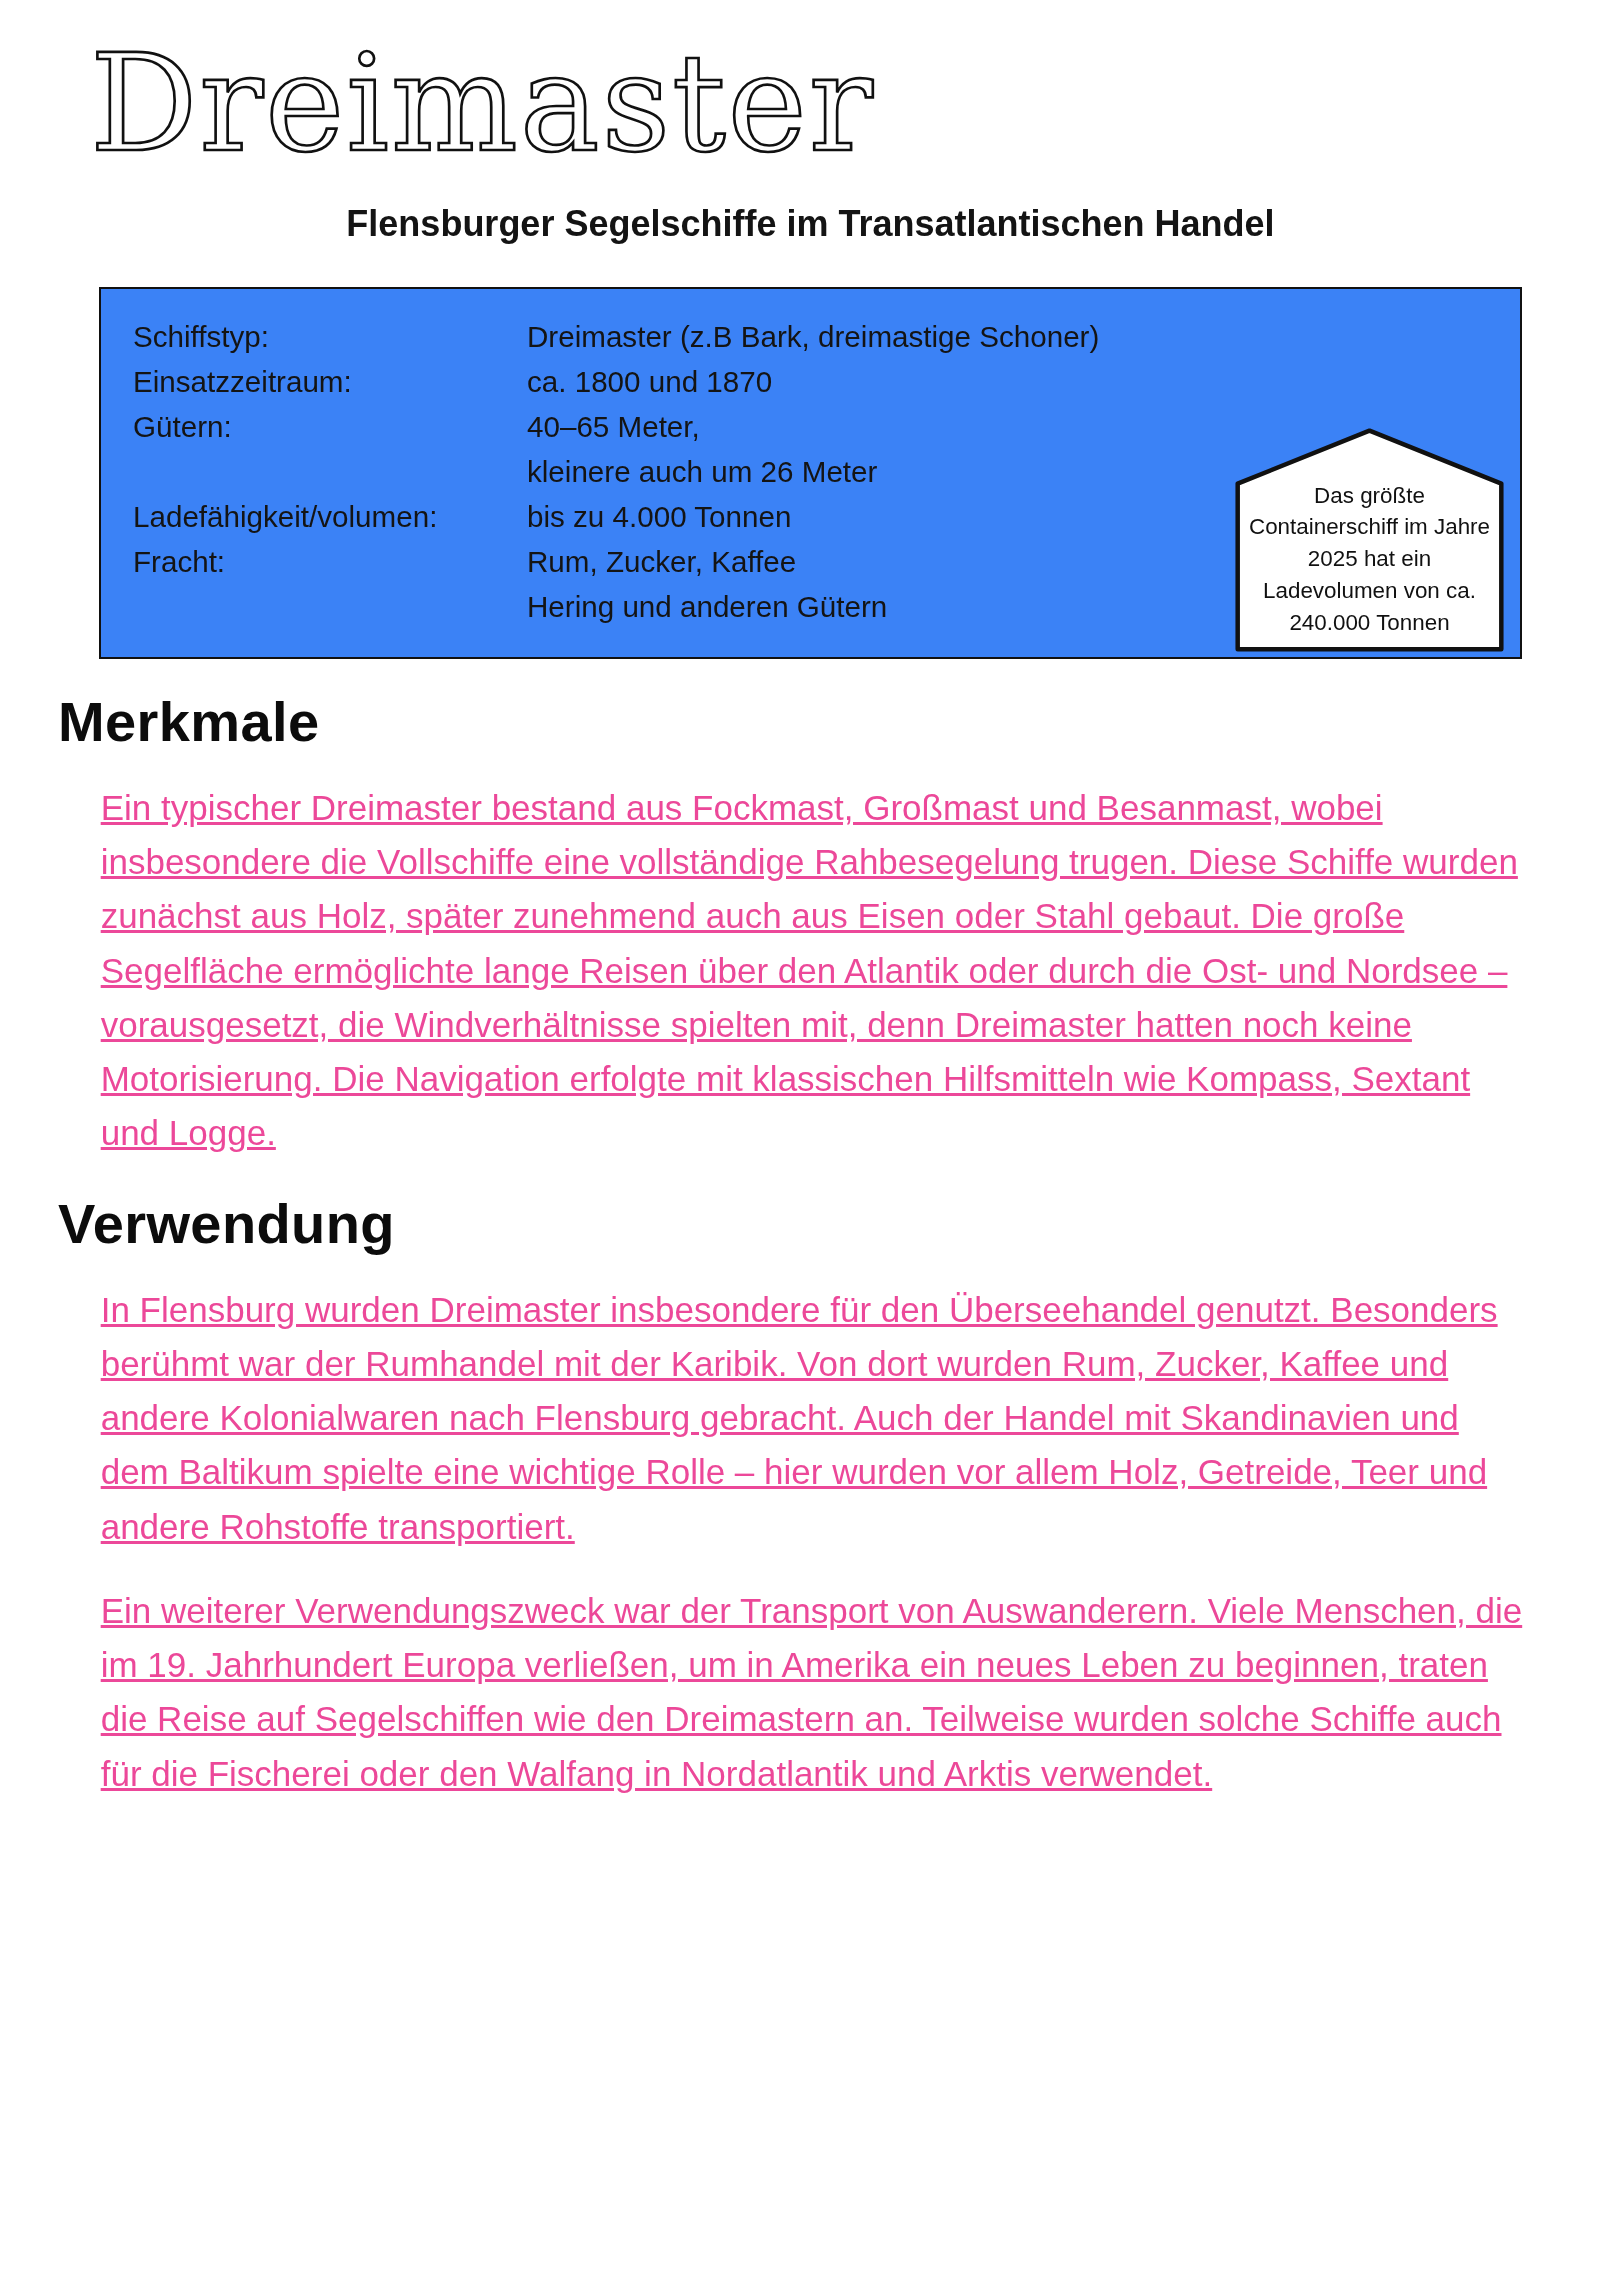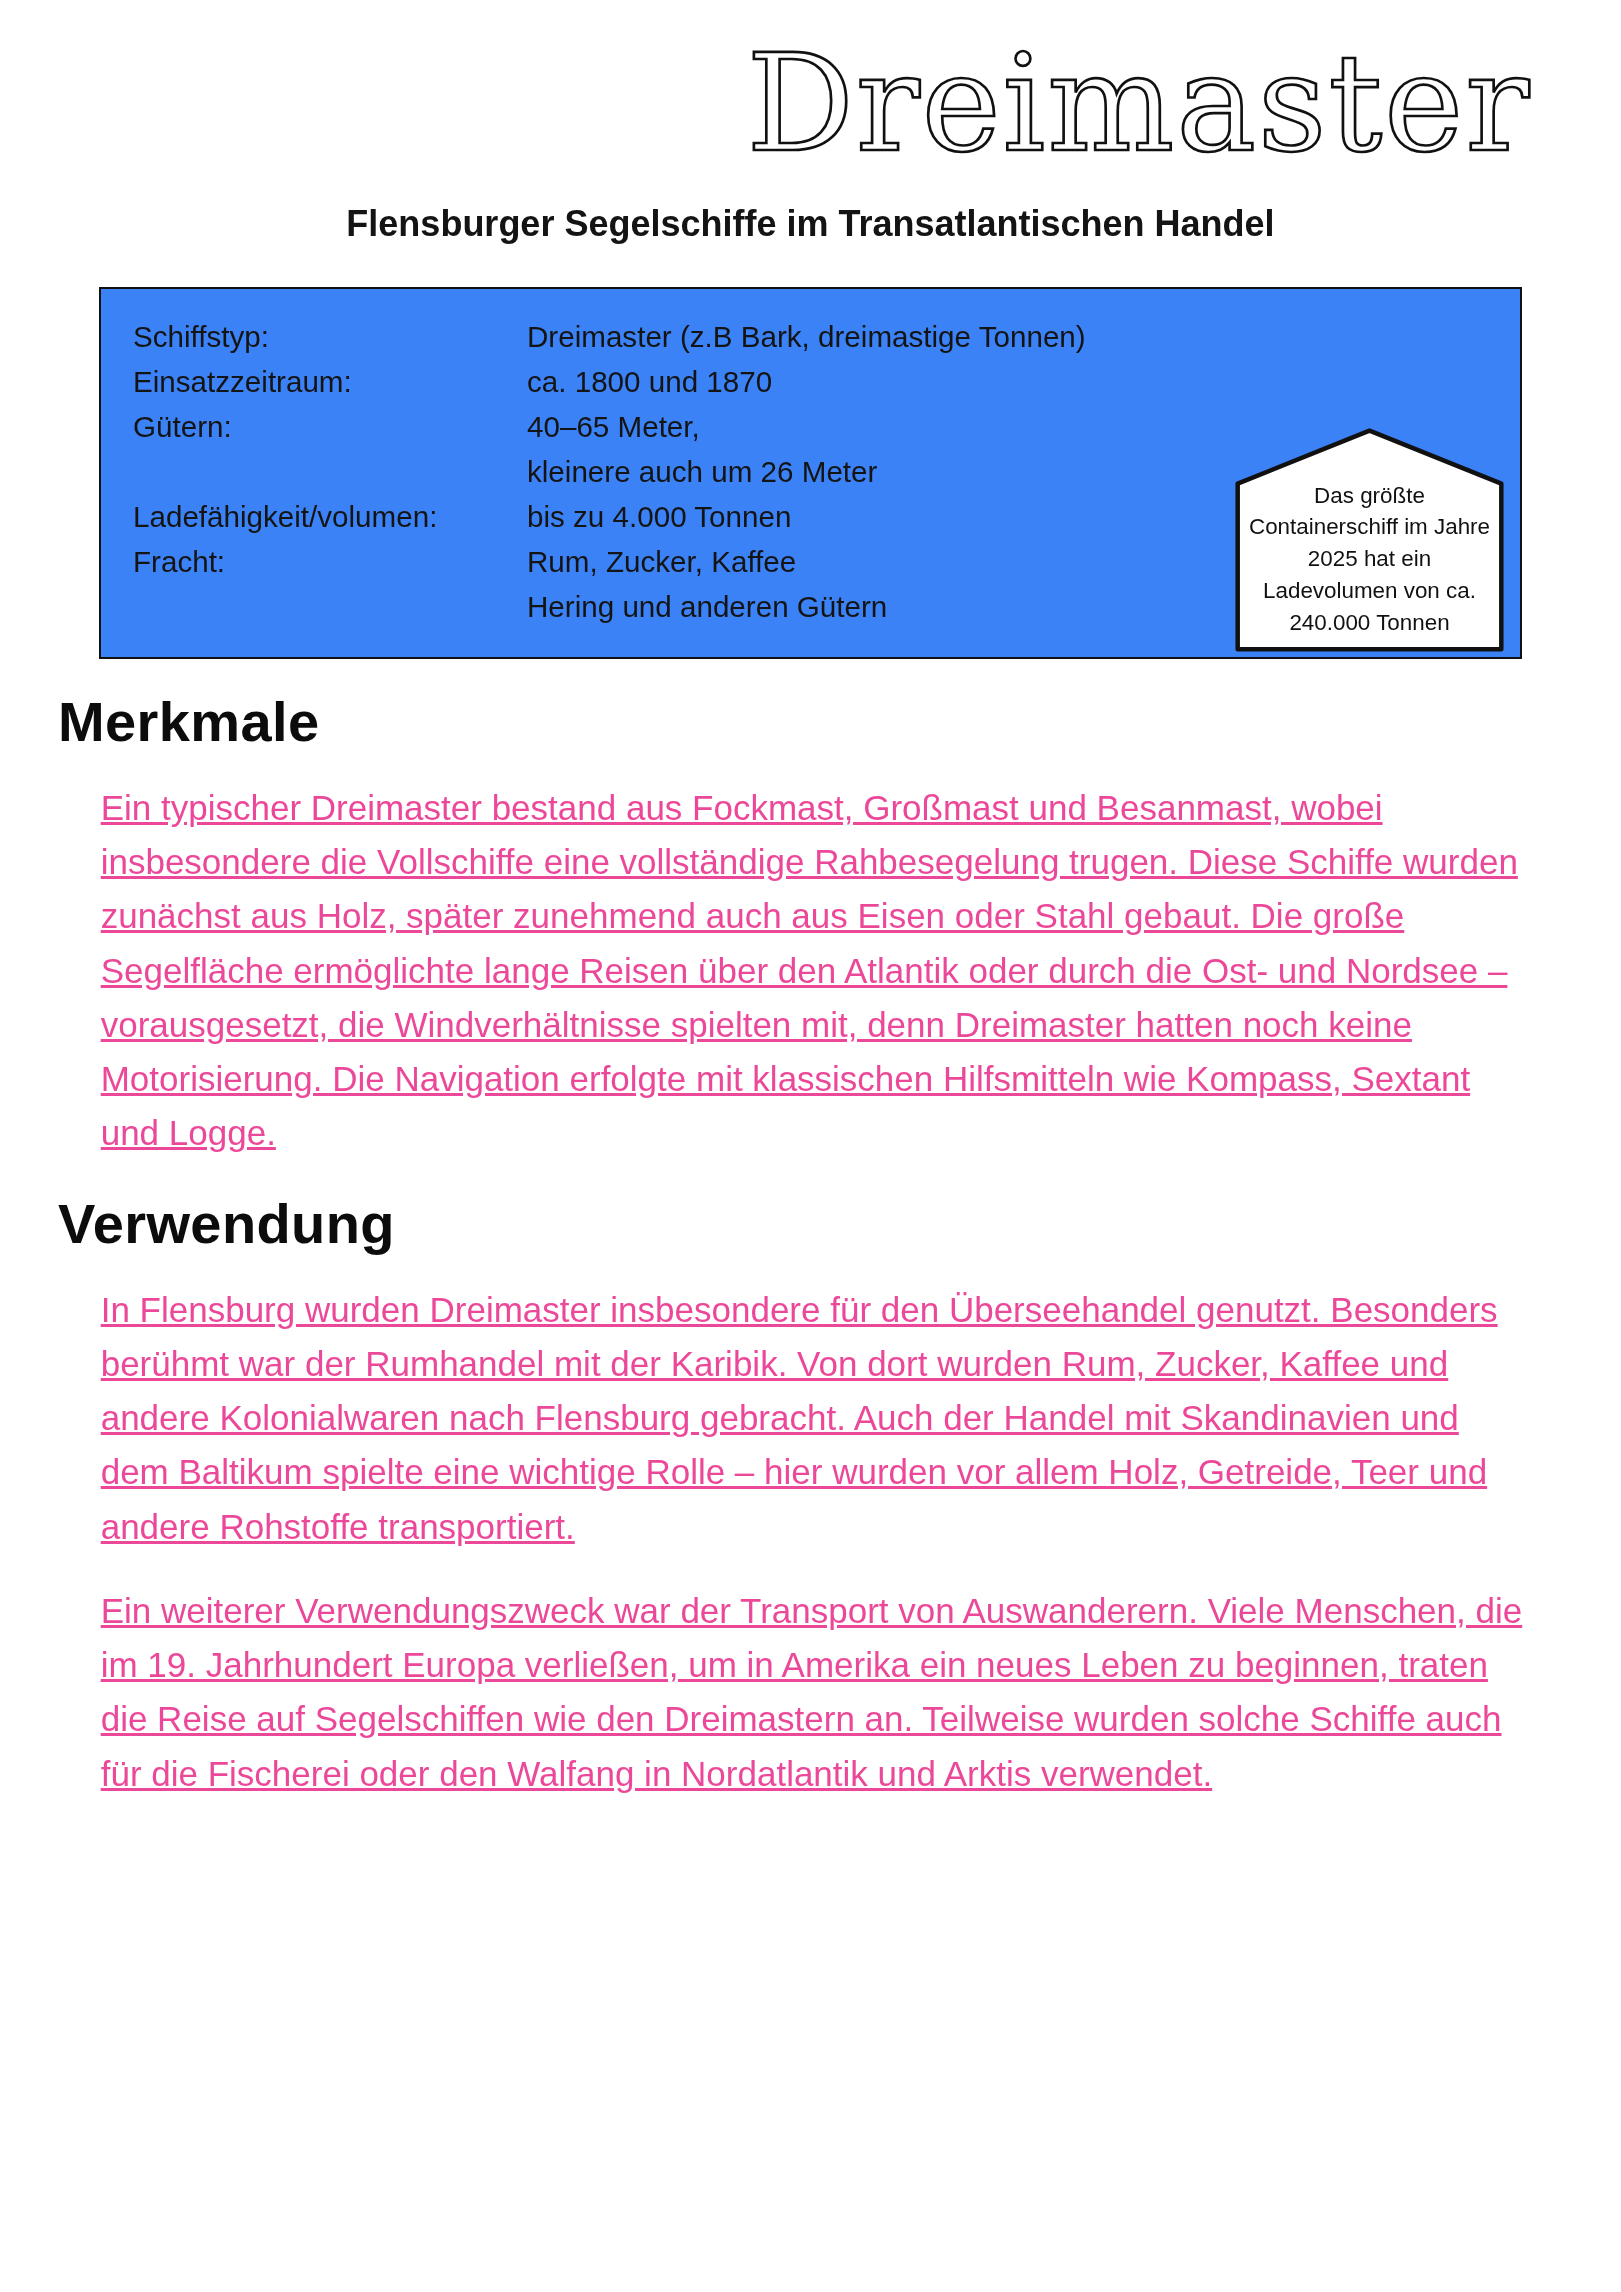--- a/index.html
+++ b/index.html
@@ -19,21 +19,21 @@
   .page {
     position: relative;
     width: 1621px;
     height: 2293px;
     box-sizing: border-box;
     padding: 0 90px;
   }
 
   
   .title-wrap {
-    text-align: right;
+    text-align: left;
     padding-top: 34px;
   }
   .doc-title {
     font-family: "DejaVu Serif", serif;
     font-size: 134px;
     line-height: 1.05;
     font-weight: 400;
     letter-spacing: 1.8px;
     color: #ffffff;
     -webkit-text-stroke: 2.7px #111111;
@@ -149,21 +149,21 @@
   </div>
 
   <div class="subtitle">Flensburger Segelschiffe im Transatlantischen Handel</div>
 
   <div class="info-box">
     <table class="info-table">
       <tbody>
         <tr>
           <td class="label">Schiffstyp:</td>
           <td class="value">
-            <span>Dreimaster (z.B Bark, dreimastige Tonnen)</span>
+            <span>Dreimaster (z.B Bark, dreimastige Schoner)</span>
           </td>
         </tr>
         <tr>
           <td class="label">Einsatzzeitraum:</td>
           <td class="value">
             <span>ca. 1800 und 1870</span>
           </td>
         </tr>
         <tr>
           <td class="label">Gütern:</td>

